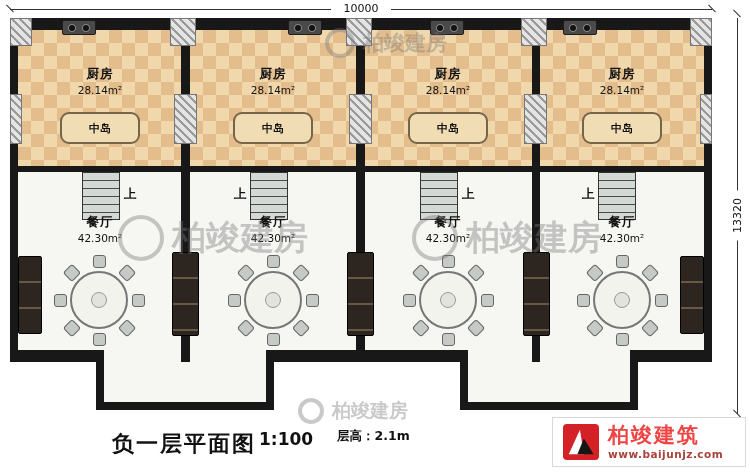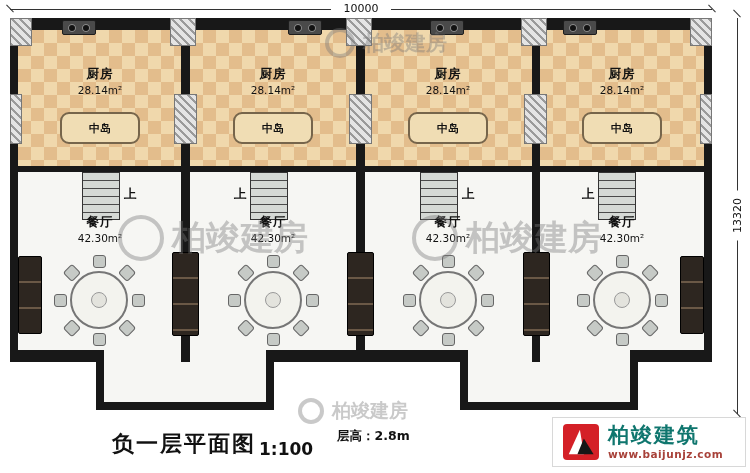--- a/index.html
+++ b/index.html
@@ -22,29 +22,29 @@
   .table-group{position:absolute;width:0;height:0;z-index:4}
   .table{position:absolute;left:-29px;top:-29px;width:58px;height:58px;border-radius:50%;background:#f3f3ee;border:2px solid #767676;z-index:2}
   .table::after{content:"";position:absolute;left:50%;top:50%;width:14px;height:14px;margin:-8px 0 0 -8px;border:1px solid #999;border-radius:50%;background:#e3e3dd}
   .chair{position:absolute;left:-6.5px;top:-6.5px;width:13px;height:13px;background:#c6cac6;border:1px solid #666;border-radius:3px;z-index:1}
   .dim-line{position:absolute;background:#333}
   .tick{position:absolute;width:10px;height:1px;background:#333;transform:rotate(45deg)}
   .dim-label{position:absolute;background:#fff;font-size:11px;text-align:center;z-index:6}
   .dim-label.vert{transform:rotate(-90deg)}
   .watermark{position:absolute;display:flex;align-items:center;gap:8px;color:rgba(120,120,120,.40);pointer-events:none;white-space:nowrap;font-weight:bold;z-index:7}
   .watermark .ring{display:inline-block;border:4px solid rgba(120,120,120,.40);border-radius:50%}
-  .titleblock{position:absolute;display:flex;align-items:flex-end;gap:3px;z-index:8}
+  .titleblock{position:absolute;display:flex;align-items:flex-start;gap:3px;z-index:8}
   .titleblock .big{font-size:22px;font-weight:bold;letter-spacing:2px}
   .titleblock .scale{font-size:17px;font-weight:bold}
   .infoblock{position:absolute;font-size:12.5px;font-weight:600;line-height:1.55;z-index:8}
   .brandbox{position:absolute;left:552px;top:417px;width:194px;height:50px;background:#fff;border:1px solid #d8d8d8;display:flex;align-items:center;gap:9px;padding:4px 10px;z-index:9}
   .logo-mark{position:relative;width:36px;height:36px;background:#d42027;border-radius:4px;overflow:hidden;flex:0 0 auto}
   .logo-mark::before{content:"";position:absolute;inset:0;background:#fff;clip-path:polygon(16% 84%,47% 16%,58% 84%)}
   .logo-mark::after{content:"";position:absolute;inset:0;background:#161616;clip-path:polygon(58% 40%,85% 84%,40% 84%)}
-  .brand-name{font-size:21px;font-weight:bold;color:#0f766e;letter-spacing:2px;line-height:1.1}
+  .brand-name{font-size:21px;font-weight:bold;color:#ef4444;letter-spacing:2px;line-height:1.1}
   .brand-site{font-size:10.5px;font-weight:bold;color:#a8423a;letter-spacing:.5px}
 </style>
 </head>
 <body>
 
 <div class="dim-line" style="left:10px;top:9px;width:702px;height:1px"></div>
 <span class="tick" style="left:5px;top:8px"></span>
 <span class="tick" style="left:707px;top:8px"></span>
 <div class="dim-label" style="left:331px;top:2px;width:60px">10000</div>
 
@@ -222,21 +222,21 @@
 <div class="watermark" style="left:298px;top:398px;font-size:19px">
     <span class="ring" style="width:26px;height:26px"></span>
     <span>柏竣建房</span>
   </div>
 
 <div class="titleblock" style="left:112px;top:429px">
   <span class="big">负一层平面图</span>
   <span class="scale">1:100</span>
 </div>
 <div class="infoblock" style="left:337px;top:426px">
-  <div>层高：2.8m</div>
+  <div>层高：2.1m</div>
 </div>
 
 <div class="brandbox">
   <div class="logo-mark"></div>
   <div>
     <div class="brand-name">柏竣建筑</div>
     <div class="brand-site">www.baijunjz.com</div>
   </div>
 </div>
 

